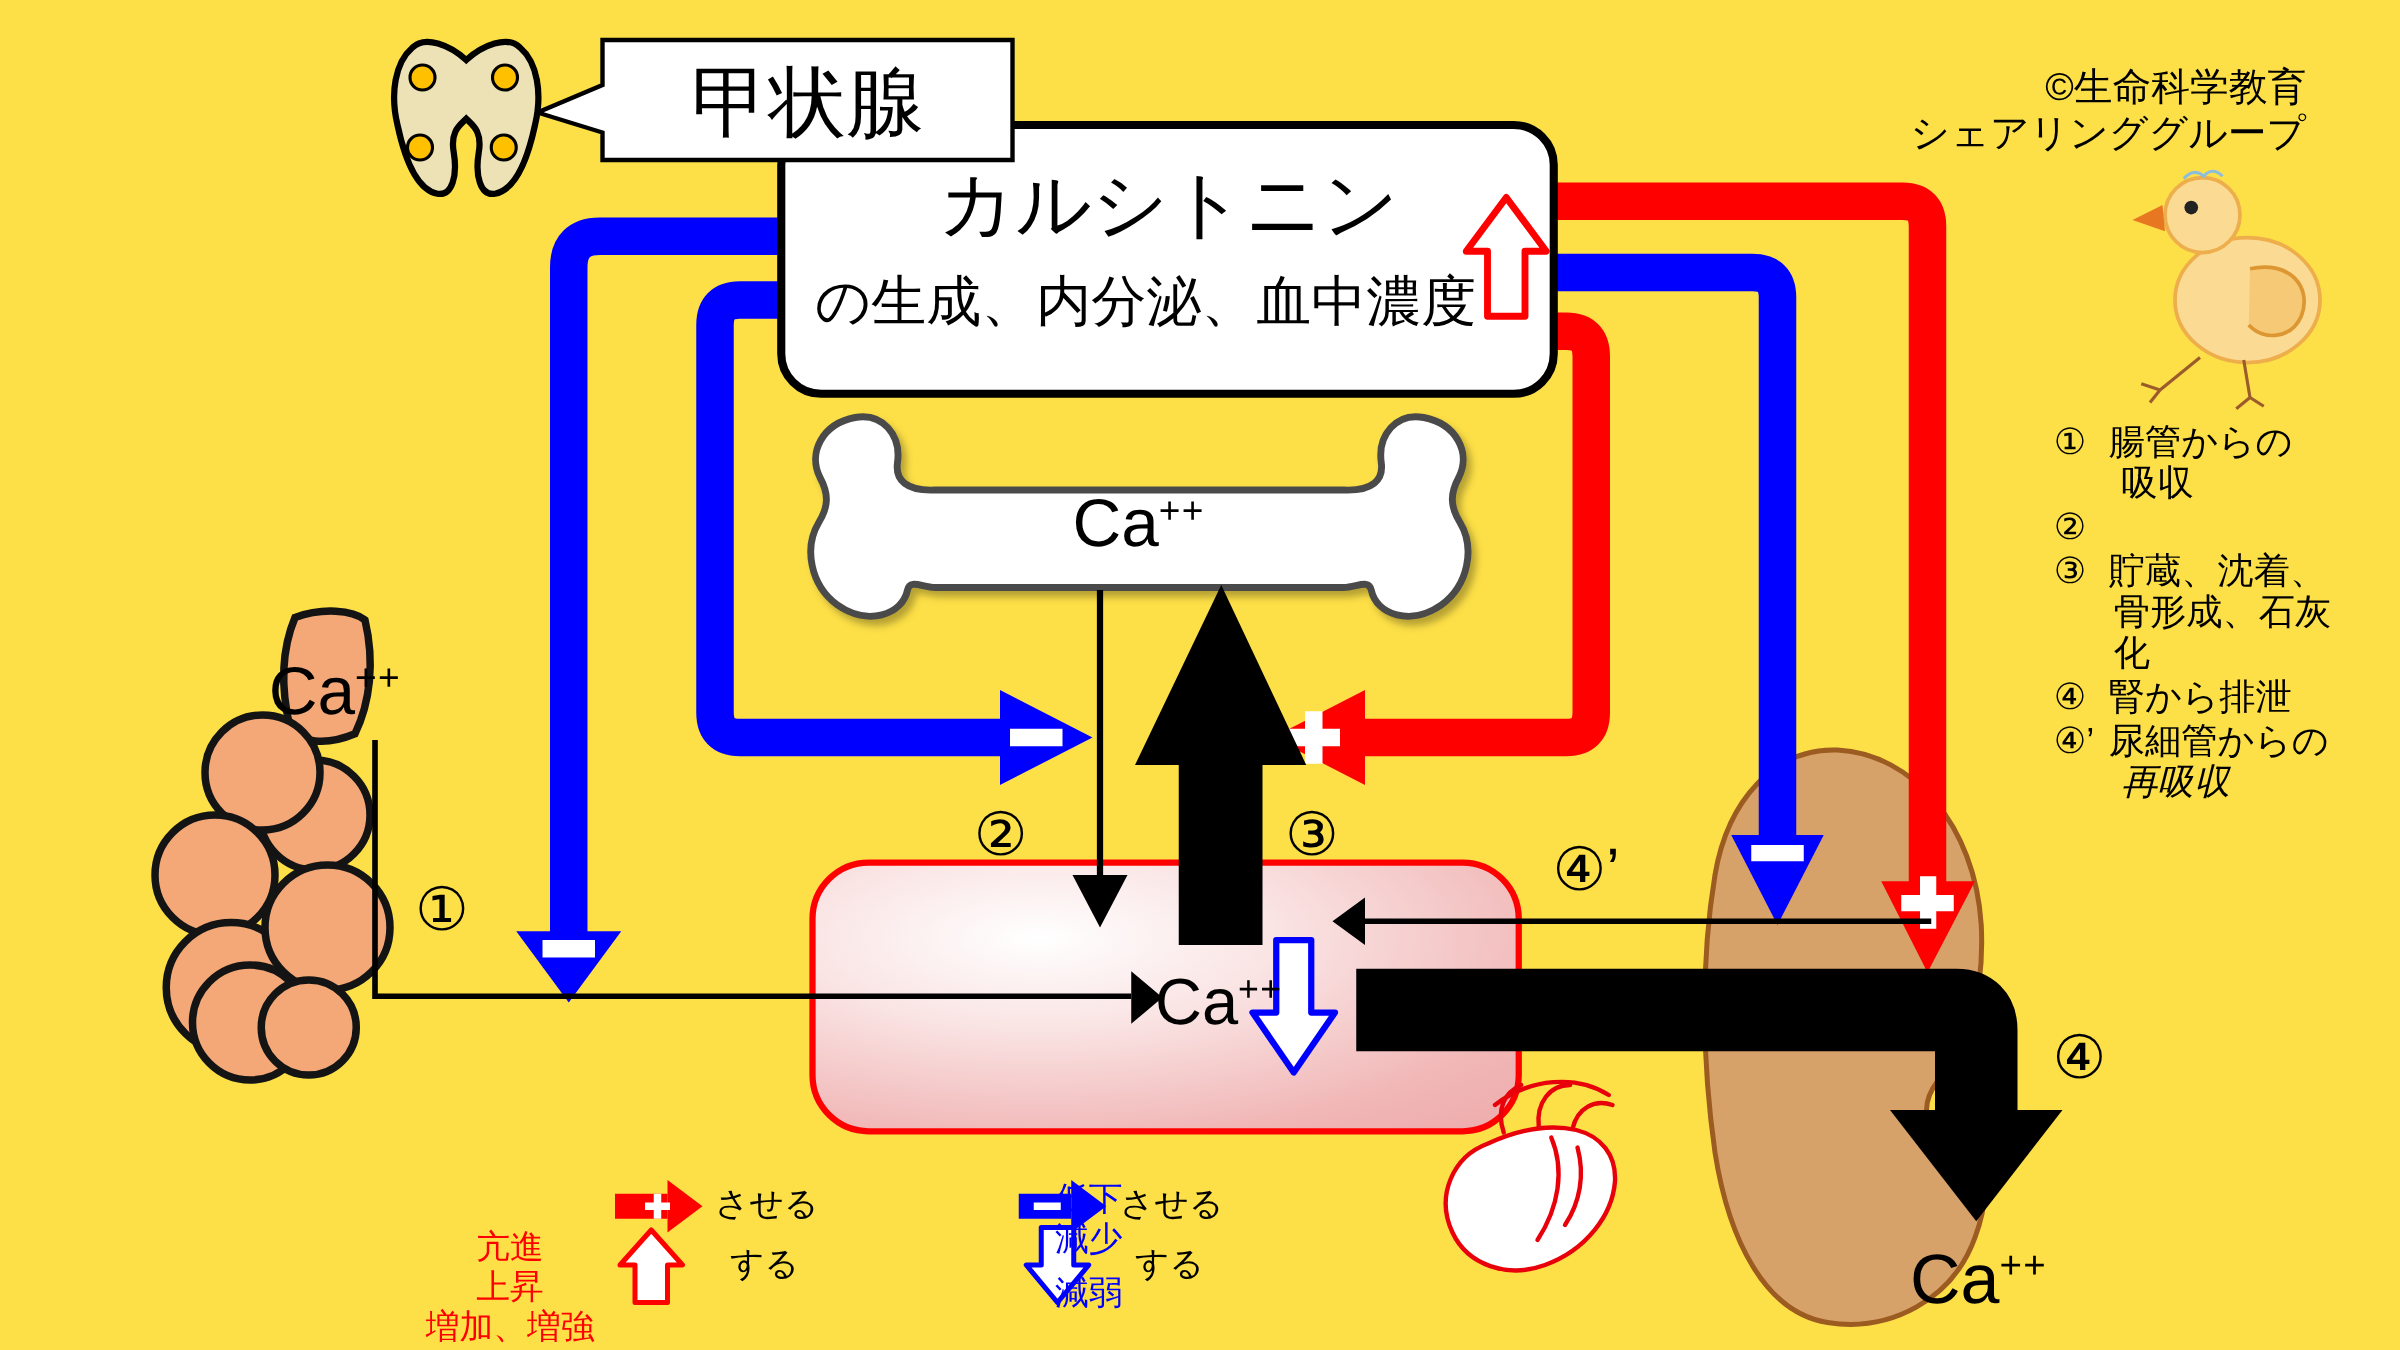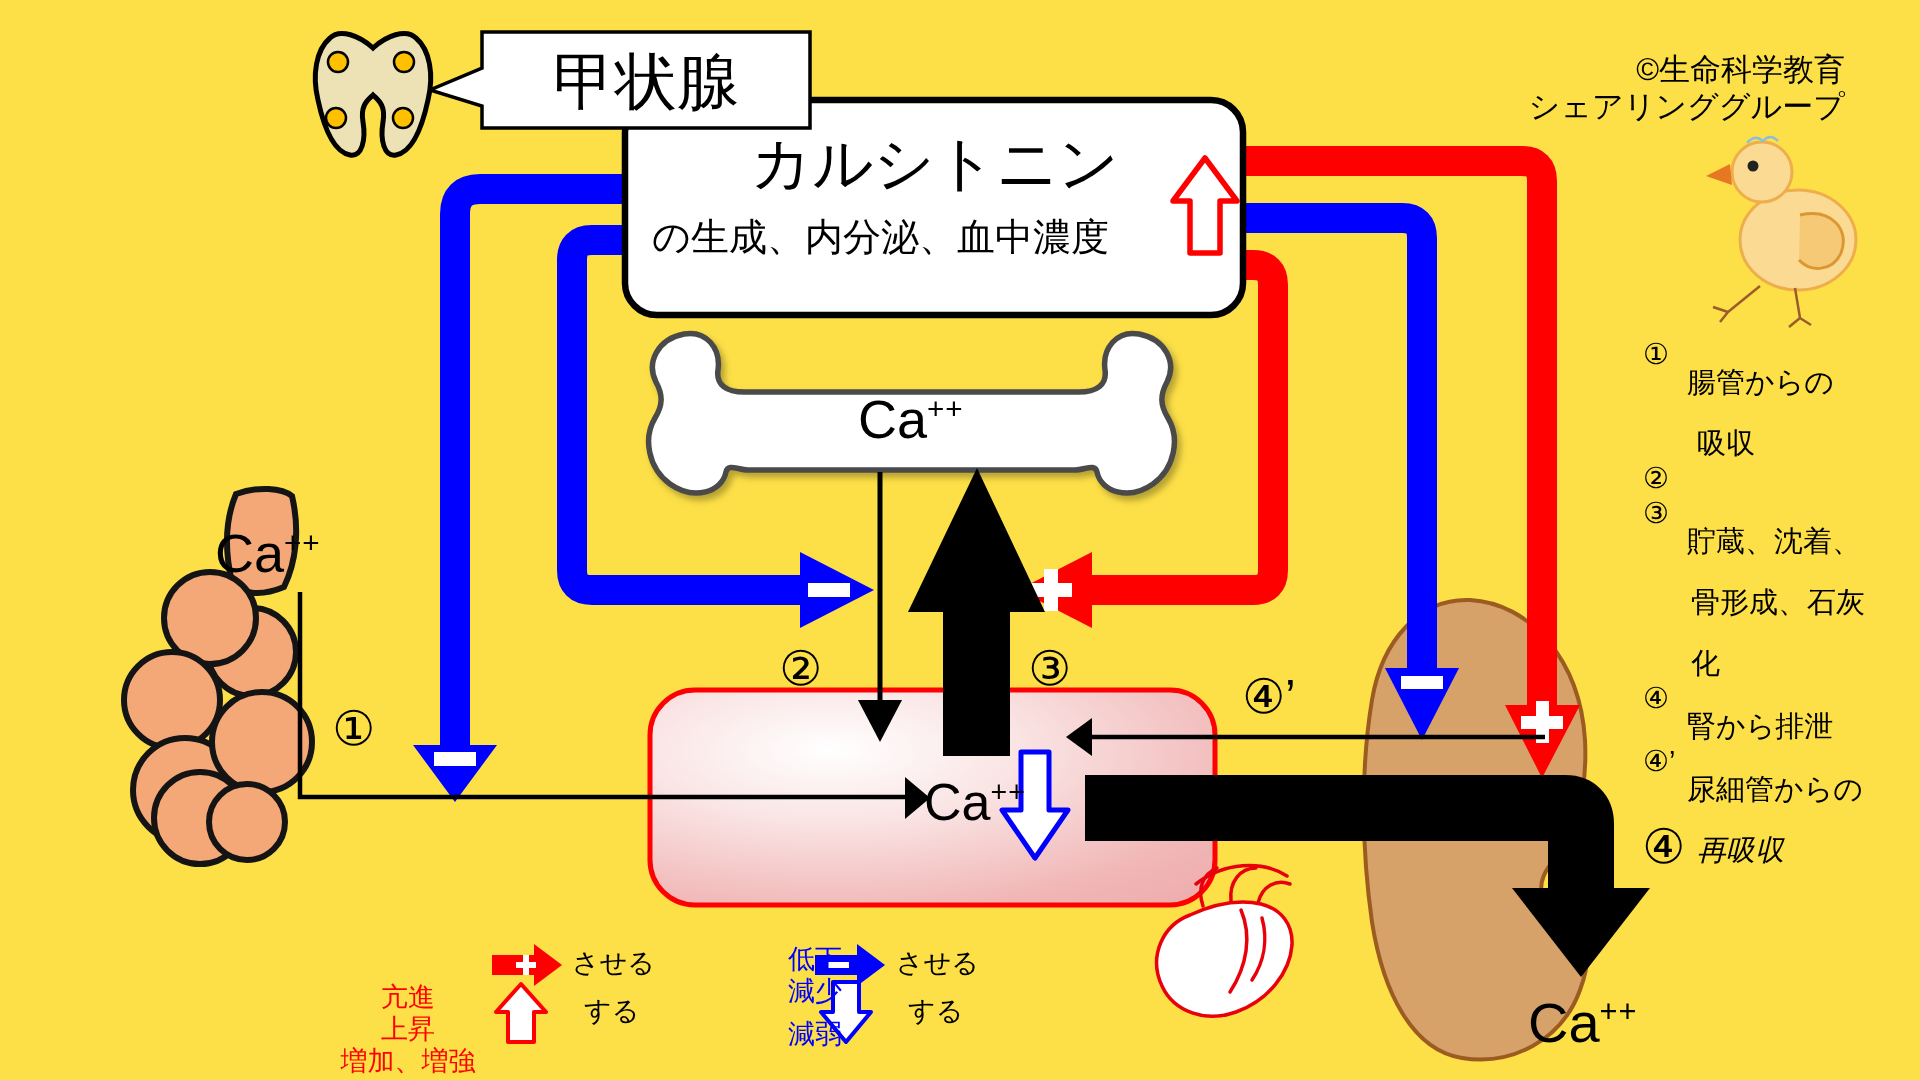--- a/index.html
+++ b/index.html
@@ -7,22 +7,22 @@
          font-family:"Liberation Sans","DejaVu Sans",sans-serif;color:#000;}
   #diagram-svg{position:absolute;left:0;top:0;}
   .txt{position:absolute;white-space:nowrap;}
   .ca{font-weight:500;}
   .ca sup{font-size:.55em;letter-spacing:1px;}
   .step{font-size:48px;}
   .credit{font-size:31px;line-height:1.18;text-align:right;}
   .list{font-size:29px;line-height:1.14;}
   .list .row{display:flex;margin-bottom:2px;}
   .list .mk{width:44px;flex:0 0 44px;}
-  .list .ln{display:block;margin-top:28px;}
-  .leg{font-size:27px;line-height:1.18;}
+  .list .ln{display:block;}
+  .leg{font-size:27px;line-height:1.18;text-align:right;}
   .red{color:#FF0000;} .blue{color:#0000FF;}
   .ctr{text-align:center;margin-top:38px;}
 </style>
 </head>
 <body>
 
 <div id="stage">
 
 <svg id="diagram-svg" width="1920" height="1080" viewBox="0 0 1920 1080">
   <defs>
@@ -167,21 +167,21 @@
     <rect x="815" y="955" width="42" height="20" fill="#0000FF"></rect>
     <polygon points="857,944 857,986 885,965" fill="#0000FF"></polygon>
     <rect x="827" y="962" width="22" height="6" fill="#FFFFFF"></rect>
   </g>
   <polygon points="833,982 859,982 859,1012 871,1012 846,1042 821,1012 833,1012" fill="#FFFFFF" stroke="#0000FF" stroke-width="4" stroke-linejoin="round"></polygon>
 </svg>
 
 <div class="txt" style="left:482px;top:40px;width:328px;font-size:62px;text-align:center;">甲状腺</div>
 
 <div class="txt" style="left:655px;top:124px;width:560px;font-size:60px;text-align:center;">カルシトニン</div>
-<div class="txt" style="left:652px;top:212px;width:405px;font-size:38px;text-align:center;">の生成、内分泌、血中濃度</div>
+<div class="txt" style="left:652px;top:212px;width:405px;font-size:44px;text-align:center;">の生成、内分泌、血中濃度</div>
 
 <div class="txt credit" style="left:1490px;top:52px;width:355px;">
   <span class="ln" style="display:block;">©生命科学教育</span>
   <span class="ln" style="display:block;">シェアリンググループ</span>
 </div>
 
 <div class="txt list" style="left:1643px;top:338px;width:270px;white-space:normal;">
   <div class="row">
     <span class="mk">①</span>
     <span>

